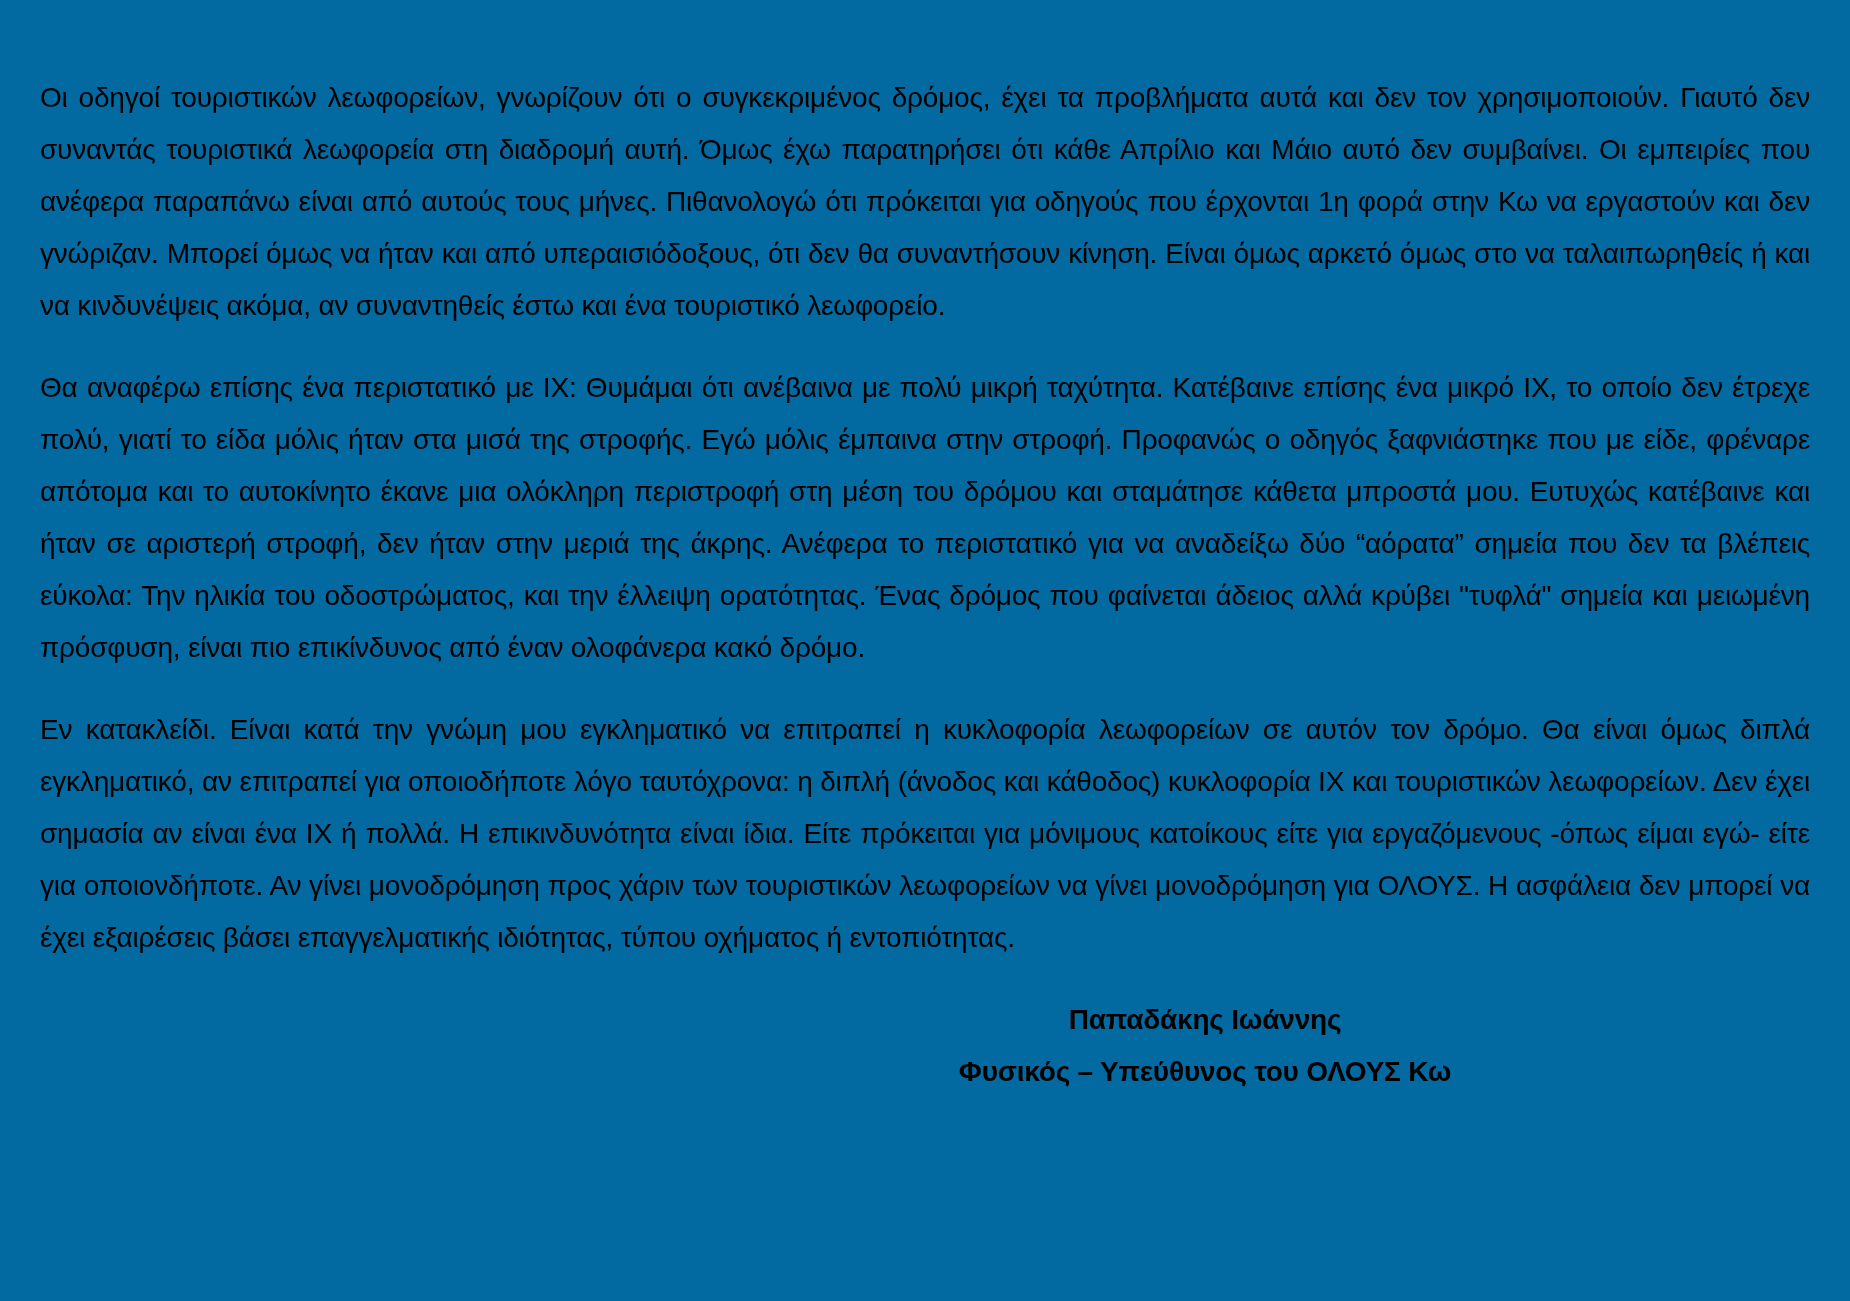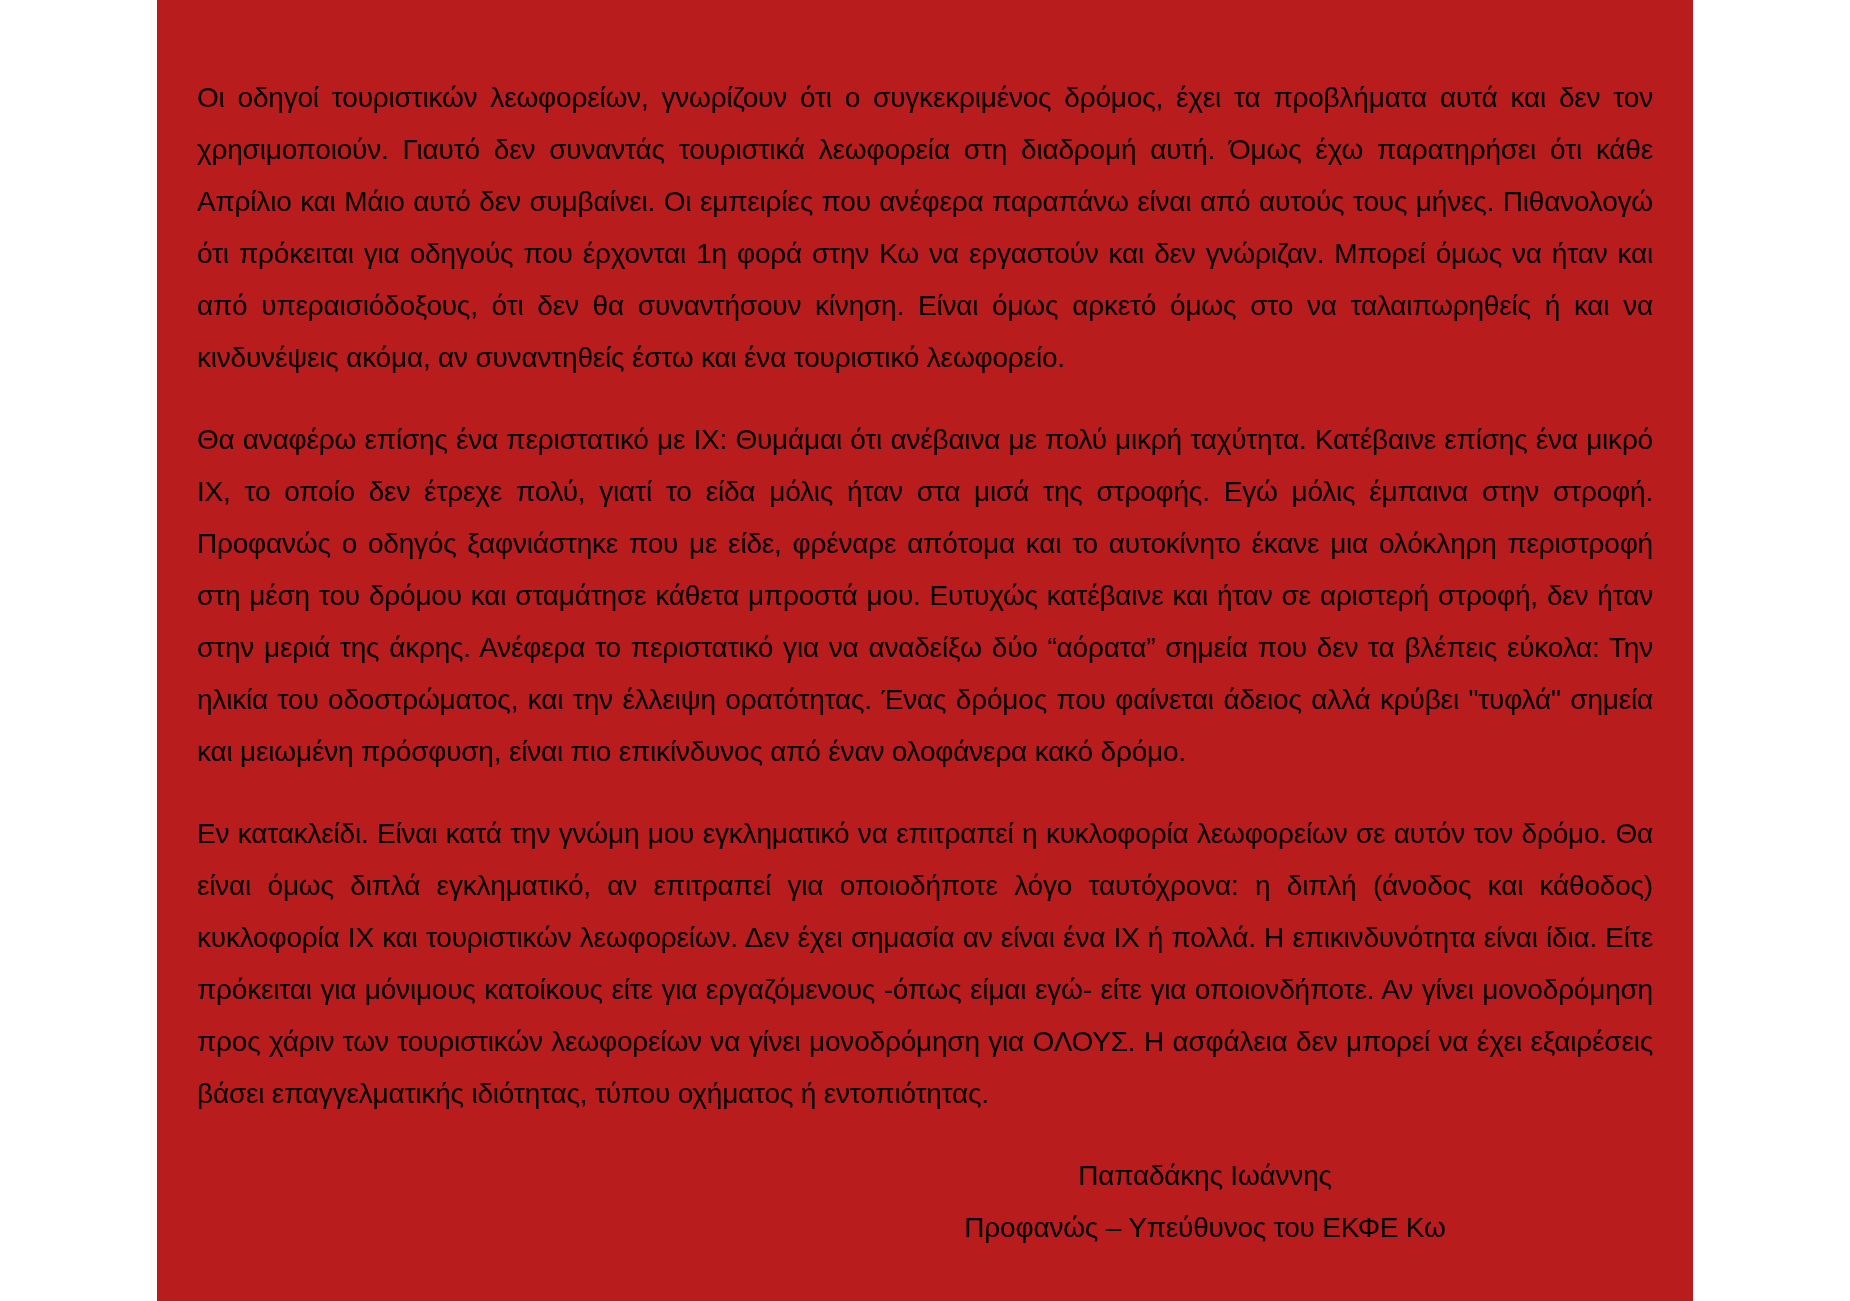--- a/index.html
+++ b/index.html
@@ -2,24 +2,24 @@
 <html lang="el"><head>
 <meta charset="utf-8">
 <style>
   html, body {
     margin: 0;
     padding: 0;
     background: #ffffff;
   }
   .page {
     position: relative;
-    width: 1536px;
+    width: 1850px;
     height: 1301px;
     margin: 0 auto;
-    background: #b91c1c;
+    background: #0369a1;
     overflow: hidden;
     box-sizing: border-box;
     padding: 72px 40px 0 40px;
     font-family: "Liberation Sans", "DejaVu Sans", sans-serif;
     color: #000000;
   }
   .para {
     margin: 0 0 30px 0;
     font-size: 28px;
     line-height: 52px;
@@ -31,32 +31,33 @@
   .signature {
     margin-top: 6px;
     padding-left: 560px;
     text-align: center;
   }
   .signature .sig-line {
     font-size: 28px;
     line-height: 52px;
     letter-spacing: -0.2px;
     color: #000000;
+    font-weight: bold;
   }
 </style>
 </head>
 <body>
 
 <div class="page">
 
   <p class="para">Οι οδηγοί τουριστικών λεωφορείων, γνωρίζουν ότι ο συγκεκριμένος δρόμος, έχει τα προβλήματα αυτά και δεν τον χρησιμοποιούν. Γιαυτό  δεν συναντάς τουριστικά λεωφορεία στη διαδρομή αυτή. Όμως έχω παρατηρήσει ότι κάθε Απρίλιο και Μάιο αυτό δεν συμβαίνει. Οι  εμπειρίες που ανέφερα παραπάνω είναι από αυτούς τους μήνες. Πιθανολογώ ότι πρόκειται για οδηγούς που έρχονται 1η φορά στην Κω να εργαστούν και δεν γνώριζαν. Μπορεί όμως να ήταν και από υπεραισιόδοξους, ότι δεν θα συναντήσουν κίνηση. Είναι όμως αρκετό όμως στο να ταλαιπωρηθείς ή και να κινδυνέψεις ακόμα, αν συναντηθείς έστω και ένα τουριστικό λεωφορείο.</p>
 
   <p class="para">Θα αναφέρω επίσης ένα περιστατικό με ΙΧ: Θυμάμαι ότι ανέβαινα με πολύ μικρή ταχύτητα. Κατέβαινε επίσης ένα μικρό ΙΧ, το οποίο δεν έτρεχε πολύ, γιατί το είδα μόλις ήταν στα μισά της στροφής. Εγώ μόλις έμπαινα στην στροφή. Προφανώς ο οδηγός ξαφνιάστηκε που με είδε, φρέναρε απότομα και το αυτοκίνητο έκανε μια ολόκληρη περιστροφή στη μέση του δρόμου και σταμάτησε κάθετα μπροστά μου. Ευτυχώς κατέβαινε και ήταν σε αριστερή στροφή, δεν ήταν στην μεριά της άκρης. Ανέφερα το περιστατικό για να αναδείξω δύο “αόρατα” σημεία που δεν τα βλέπεις εύκολα: Την ηλικία του οδοστρώματος, και την έλλειψη ορατότητας. Ένας δρόμος που φαίνεται άδειος αλλά κρύβει "τυφλά" σημεία και μειωμένη πρόσφυση, είναι πιο επικίνδυνος από έναν ολοφάνερα κακό δρόμο.</p>
 
   <p class="para">Εν κατακλείδι. Είναι κατά την γνώμη μου εγκληματικό να επιτραπεί η κυκλοφορία λεωφορείων σε αυτόν τον δρόμο. Θα είναι όμως διπλά εγκληματικό, αν επιτραπεί για οποιοδήποτε λόγο ταυτόχρονα: η διπλή (άνοδος και κάθοδος) κυκλοφορία ΙΧ και τουριστικών λεωφορείων. Δεν έχει σημασία αν είναι ένα ΙΧ ή πολλά. Η επικινδυνότητα είναι ίδια. Είτε πρόκειται για μόνιμους κατοίκους είτε για εργαζόμενους -όπως είμαι εγώ- είτε για οποιονδήποτε. Αν γίνει μονοδρόμηση προς χάριν των τουριστικών λεωφορείων να γίνει μονοδρόμηση για ΟΛΟΥΣ. Η ασφάλεια δεν μπορεί να έχει εξαιρέσεις βάσει επαγγελματικής ιδιότητας, τύπου οχήματος ή εντοπιότητας.</p>
 
 
   <div class="signature">
     <div class="sig-line">Παπαδάκης Ιωάννης</div>
-    <div class="sig-line">Προφανώς – Υπεύθυνος του ΕΚΦΕ Κω</div>
+    <div class="sig-line">Φυσικός – Υπεύθυνος του ΟΛΟΥΣ Κω</div>
   </div>
 
 </div>
 
 </body></html>

